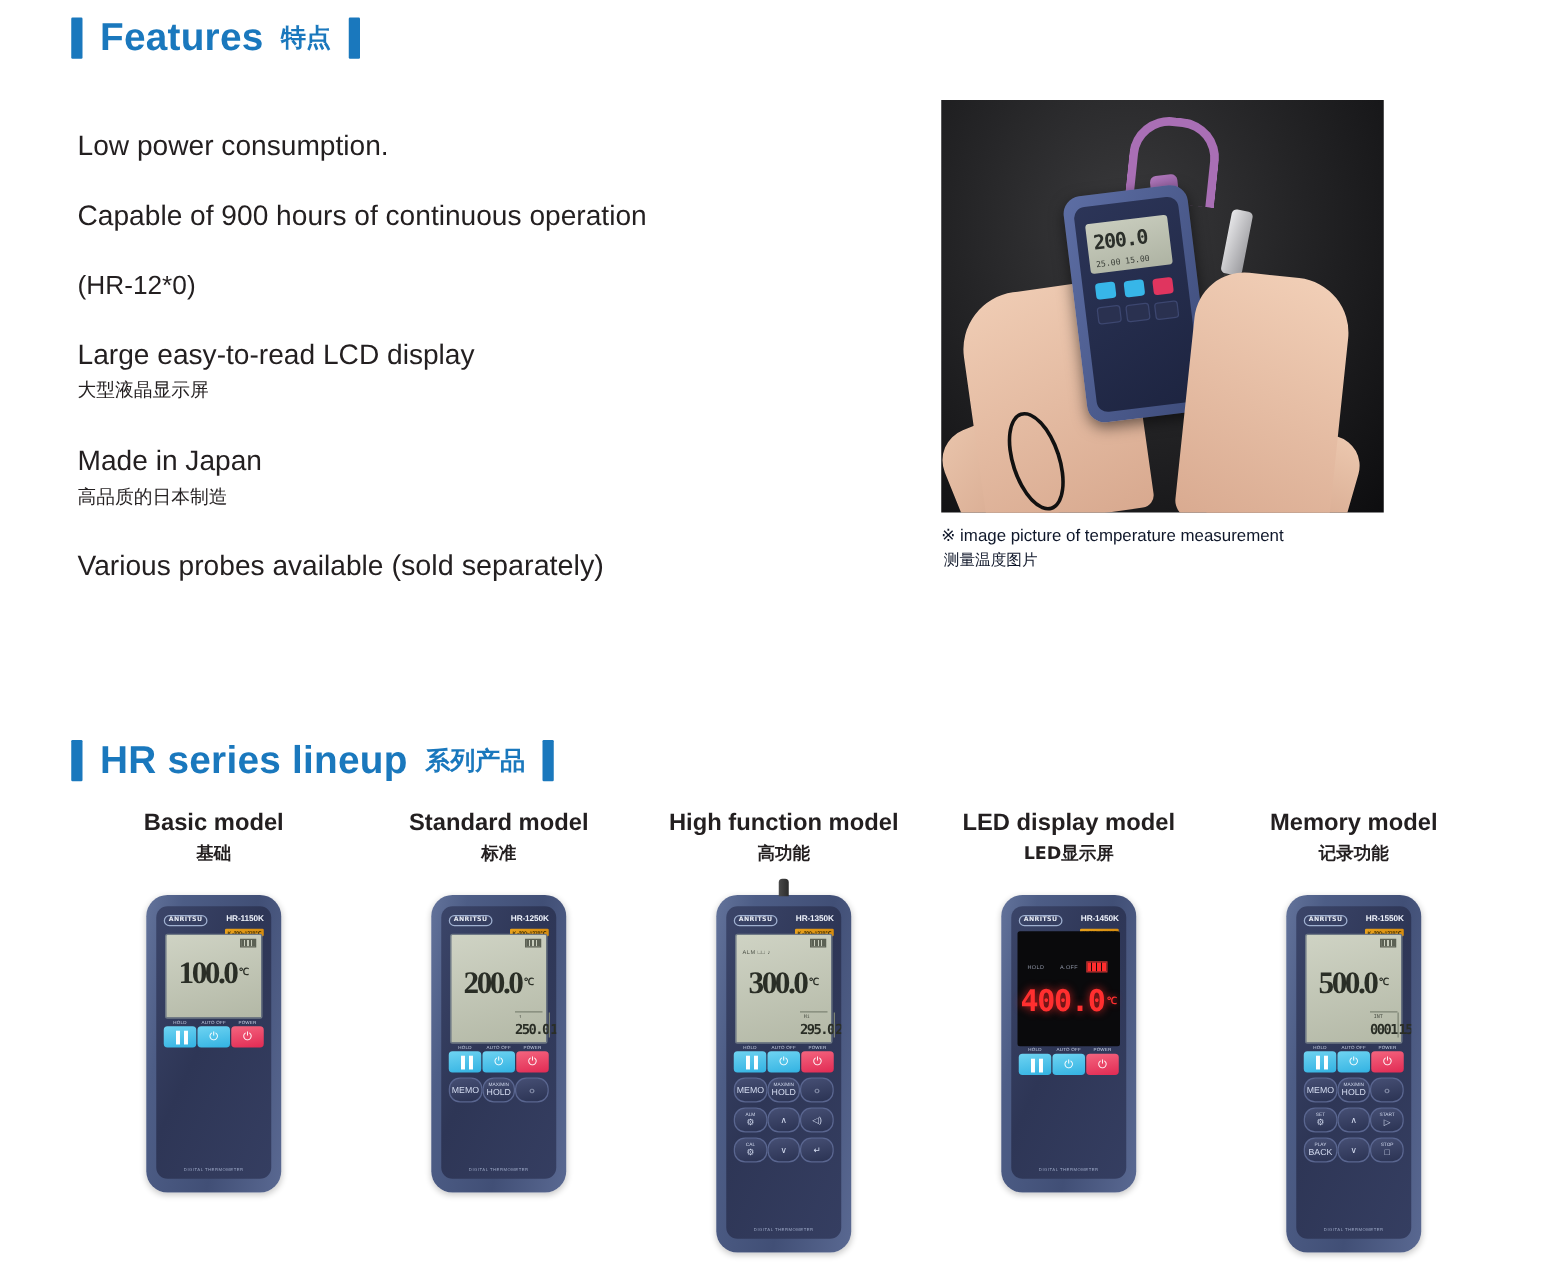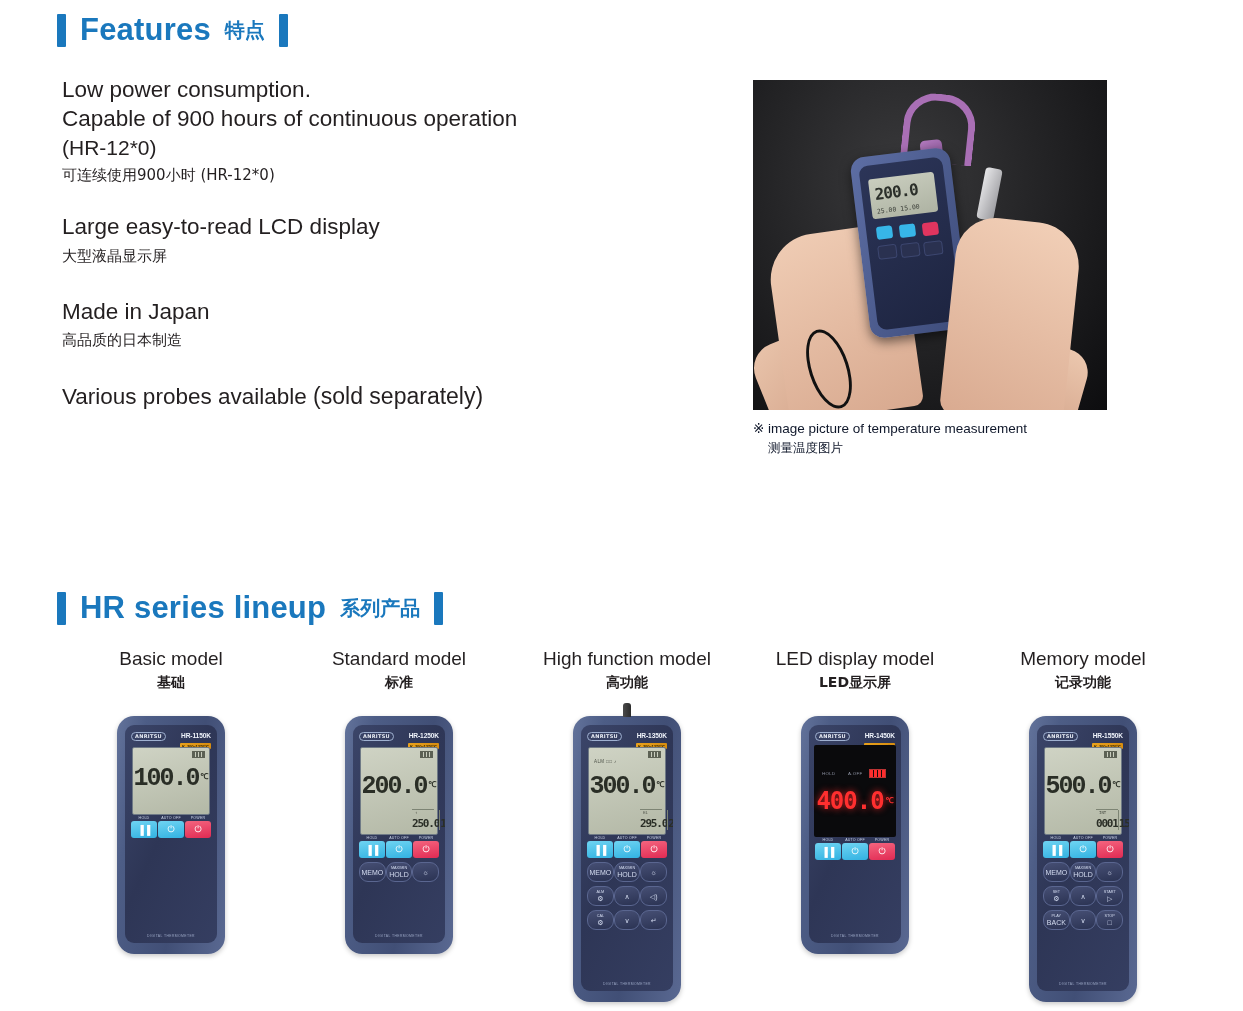--- a/index.html
+++ b/index.html
@@ -14,21 +14,21 @@
   .bar{width:9px;height:33px;background:#1a78bd;border-radius:1px;flex:none;}
   .sec-en{font-size:31px;font-weight:bold;color:#1a78bd;letter-spacing:.2px;}
   .sec-cn{font-size:20px;font-weight:bold;color:#1a78bd;font-family:"DejaVu Sans",sans-serif;}
 
   #features-head{position:absolute;left:57px;top:12px;}
   #lineup-head{position:absolute;left:57px;top:590px;}
 
   
   #features-list{position:absolute;left:62px;top:75px;width:660px;}
   .feat{margin-bottom:22px;}
-  .feat .en{font-size:22.5px;line-height:1.30;color:#231f20;font-weight:400;}
+  .feat .en{font-size:22.5px;line-height:1.30;color:#231f20;font-weight:400;margin-top:27px;}
   .feat .en.sub{font-size:21px;}
   .feat .small{font-size:23px;color:#231f20;}
   .feat .cn{font-size:15px;line-height:1.5;margin-top:3px;color:#231f20;font-family:"DejaVu Sans",sans-serif;}
   .feat.f1{margin-bottom:26px;}
   .feat.f2{margin-bottom:28px;}
   .feat.f3{margin-bottom:30px;}
   .feat.f4{margin-bottom:30px;}
 
   
   #photo-block{position:absolute;left:753px;top:80px;width:354px;}
@@ -62,26 +62,26 @@
        border:7px solid #a96fb5;border-bottom:none;border-radius:32px 32px 0 0;transform:rotate(6deg);}
   .ph-plug{position:absolute;left:168px;top:60px;width:22px;height:30px;border-radius:5px;
        background:linear-gradient(150deg,#b47bc0,#7d4d8c);transform:rotate(-6deg);}
   .ph-probe{position:absolute;left:212px;top:130px;width:13px;height:165px;border-radius:6px;
        background:linear-gradient(100deg,#3a3a3a,#111);transform:rotate(11deg);}
   .ph-probe-tip{position:absolute;left:228px;top:88px;width:17px;height:52px;border-radius:4px;
        background:linear-gradient(100deg,#e8e8ea,#9a9a9e);transform:rotate(11deg);}
   .ph-strap{position:absolute;left:56px;top:248px;width:34px;height:76px;
        border:3px solid #111;border-radius:50%;transform:rotate(-18deg);}
   #photo-cap{margin-top:9px;font-size:13.5px;line-height:1.45;color:#0f172a;}
-  #photo-cap .cn{margin-left:15px;font-family:Liberation Sans, sans-serif;font-size:12.5px;}
+  #photo-cap .cn{margin-left:2px;font-family:Liberation Sans, sans-serif;font-size:12.5px;}
 
   
   #lineup{position:absolute;left:57px;top:648px;width:1140px;display:flex;}
   .model-col{flex:1;display:flex;flex-direction:column;align-items:center;}
-  .m-en{font-size:19px;font-weight:normal;color:#231f20;white-space:nowrap;}
+  .m-en{font-size:19px;font-weight:bold;color:#231f20;white-space:nowrap;}
   .m-cn{font-size:14px;font-weight:bold;color:#231f20;margin-top:4px;font-family:"DejaVu Sans",sans-serif;}
 
   
   .dev-wrap{margin-top:24px;position:relative;display:flex;justify-content:center;}
   .dev{position:relative;width:108px;border-radius:17px;
        background:linear-gradient(100deg,#5e6e96 0%,#4a5a82 18%,#3f4d72 55%,#55periodo 100%);
        background:linear-gradient(100deg,#63739b 0%,#4d5d86 20%,#414f76 60%,#5a6992 100%);
        padding:9px 8px 11px 8px;box-sizing:border-box;
        box-shadow:0 2px 5px rgba(0,0,0,.22);} .dev.h240{height:238px;} .dev.h290{height:286px;}
   .dev-face{position:absolute;left:8px;right:8px;top:9px;bottom:11px;border-radius:9px;
@@ -98,21 +98,21 @@
   .rangestrip{display:block;background:linear-gradient(90deg,#e8a11c,#d78d10);color:#3a2a00;
        font-size:4.2px;font-weight:bold;border-radius:1px;padding:.5px 2px;margin-top:1px;
        letter-spacing:-.2px;white-space:nowrap;}
   .lcd{position:absolute;left:7px;right:7px;top:22px;border-radius:2px;
        background:linear-gradient(165deg,#cfd3c4,#b3b8a6);border:1px solid #6f7a86;}
   .lcd.tall{height:86px;} .lcd.short{height:66px;}
   .batt{position:absolute;right:4px;top:3px;width:11px;height:5px;border:1px solid #5c6154;
        background:repeating-linear-gradient(90deg,#5c6154 0 2px,transparent 2px 3px);}
   .alm{position:absolute;left:5px;top:11px;font-size:4.5px;color:#4a4f45;letter-spacing:.4px;}
   .main-val{position:absolute;left:0;right:0;top:26px;text-align:center;
-       font-family:Liberation Mono, monospace;font-weight:bold;font-size:25px;
+       font-family:Liberation Serif, serif;font-weight:bold;font-size:25px;
        color:#2a2e26;letter-spacing:-2px;line-height:1;}
   .lcd.short .main-val{top:18px;}
   .deg{font-size:8px;letter-spacing:0;margin-left:2px;vertical-align:6px;}
   .subrow{position:absolute;left:3px;right:3px;bottom:4px;height:20px;display:flex;
        border-top:1px solid #7d8474;margin-left:48px;}
   .subcell{flex:1;position:relative;text-align:center;
        font-family:"DejaVu Sans Mono",monospace;font-weight:bold;font-size:11px;
        color:#2a2e26;letter-spacing:-1.2px;padding-top:7px;}
   .subcell+.subcell{border-left:1px solid #7d8474;}
   .subtag{position:absolute;left:3px;top:0;font-size:4px;letter-spacing:0;color:#4a4f45;font-weight:normal;}
@@ -154,21 +154,20 @@
   <span class="sec-cn">特点</span>
   <span class="bar"></span>
 </div>
 
 <div id="features-list">
 
   <div class="feat f1">
     <div class="en">Low power consumption.</div>
     <div class="en">Capable of 900 hours of continuous operation</div>
     <div class="en sub">(HR-12*0)</div>
-    <div class="cn">可连续使用900小时 (HR-12*0)</div>
   </div>
 
 
   <div class="feat f4">
     <div class="en">Large easy-to-read LCD display</div>
     <div class="cn">大型液晶显示屏</div>
   </div>
 
   <div class="feat f3">
     <div class="en">Made in Japan</div>

